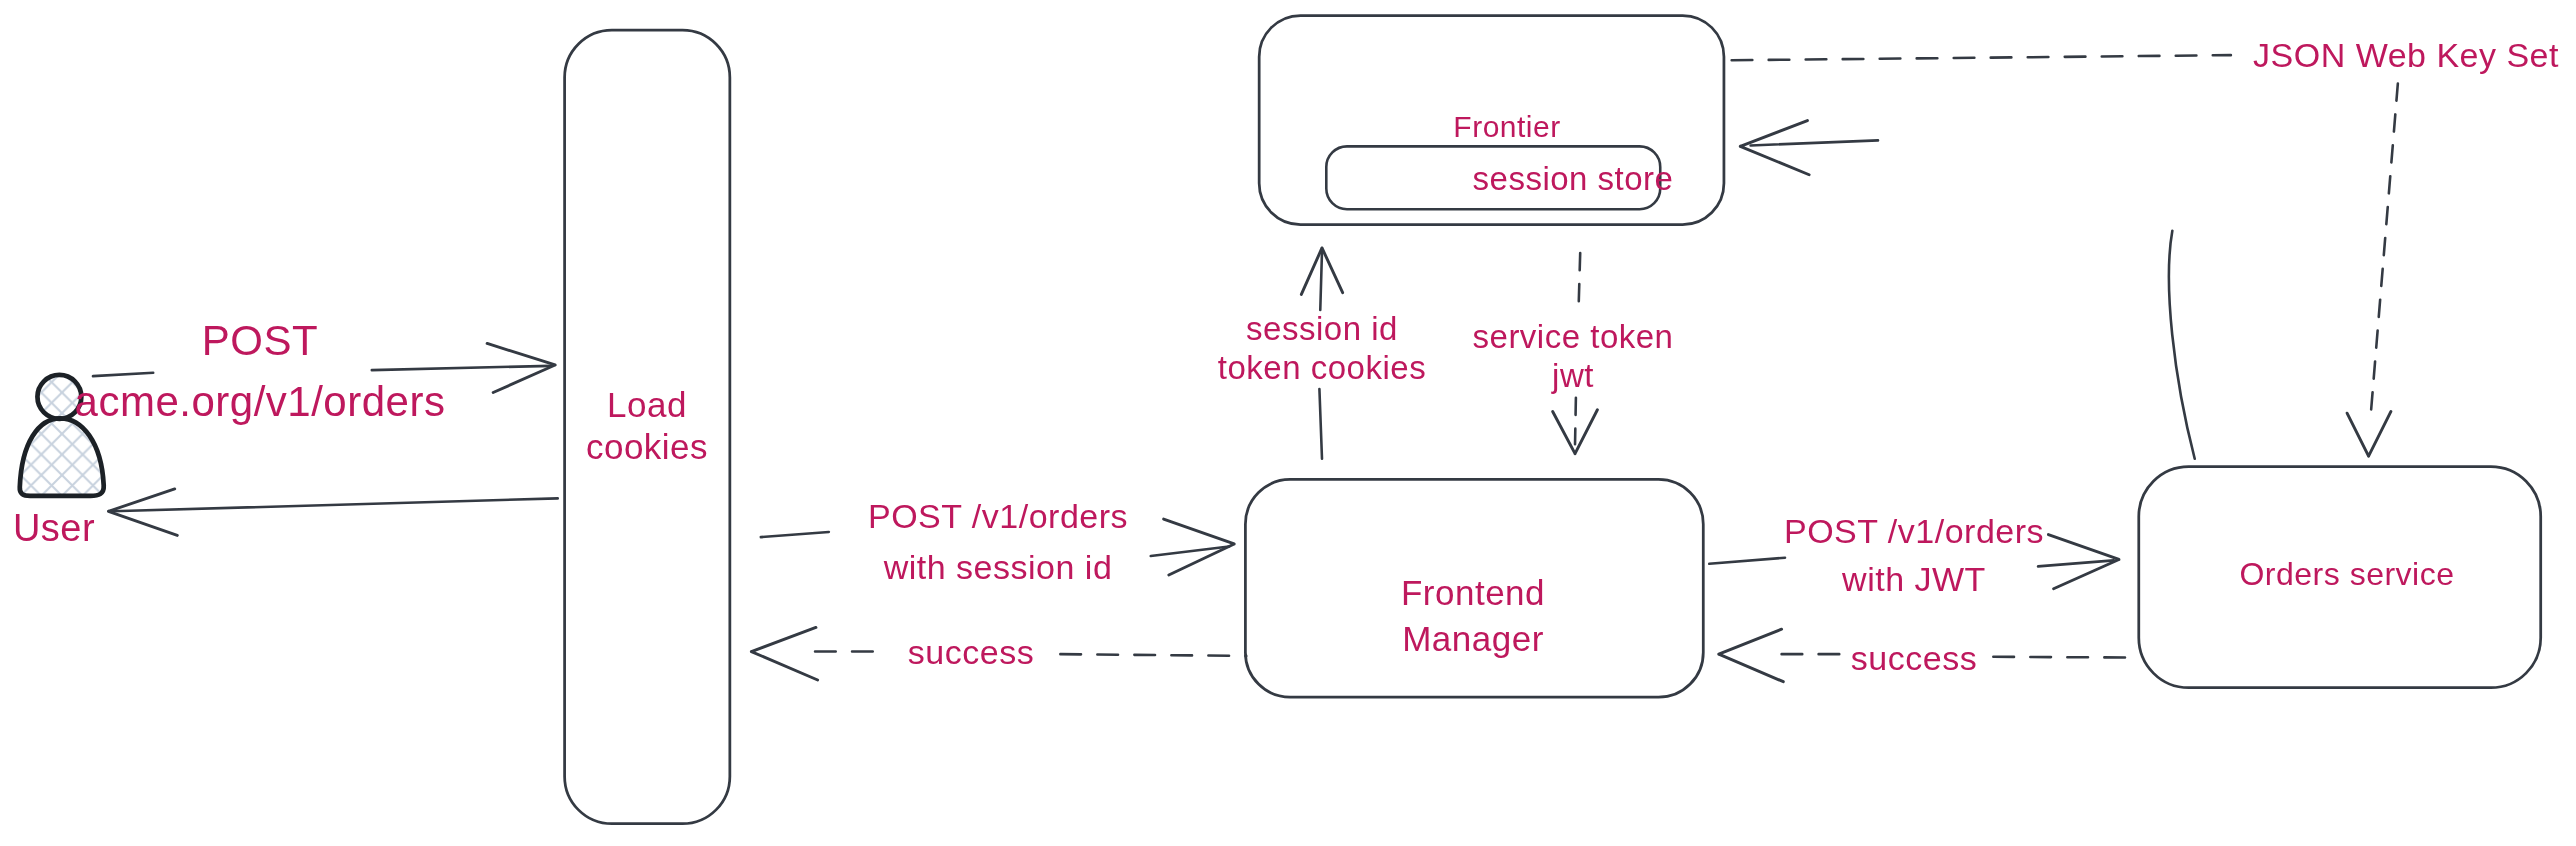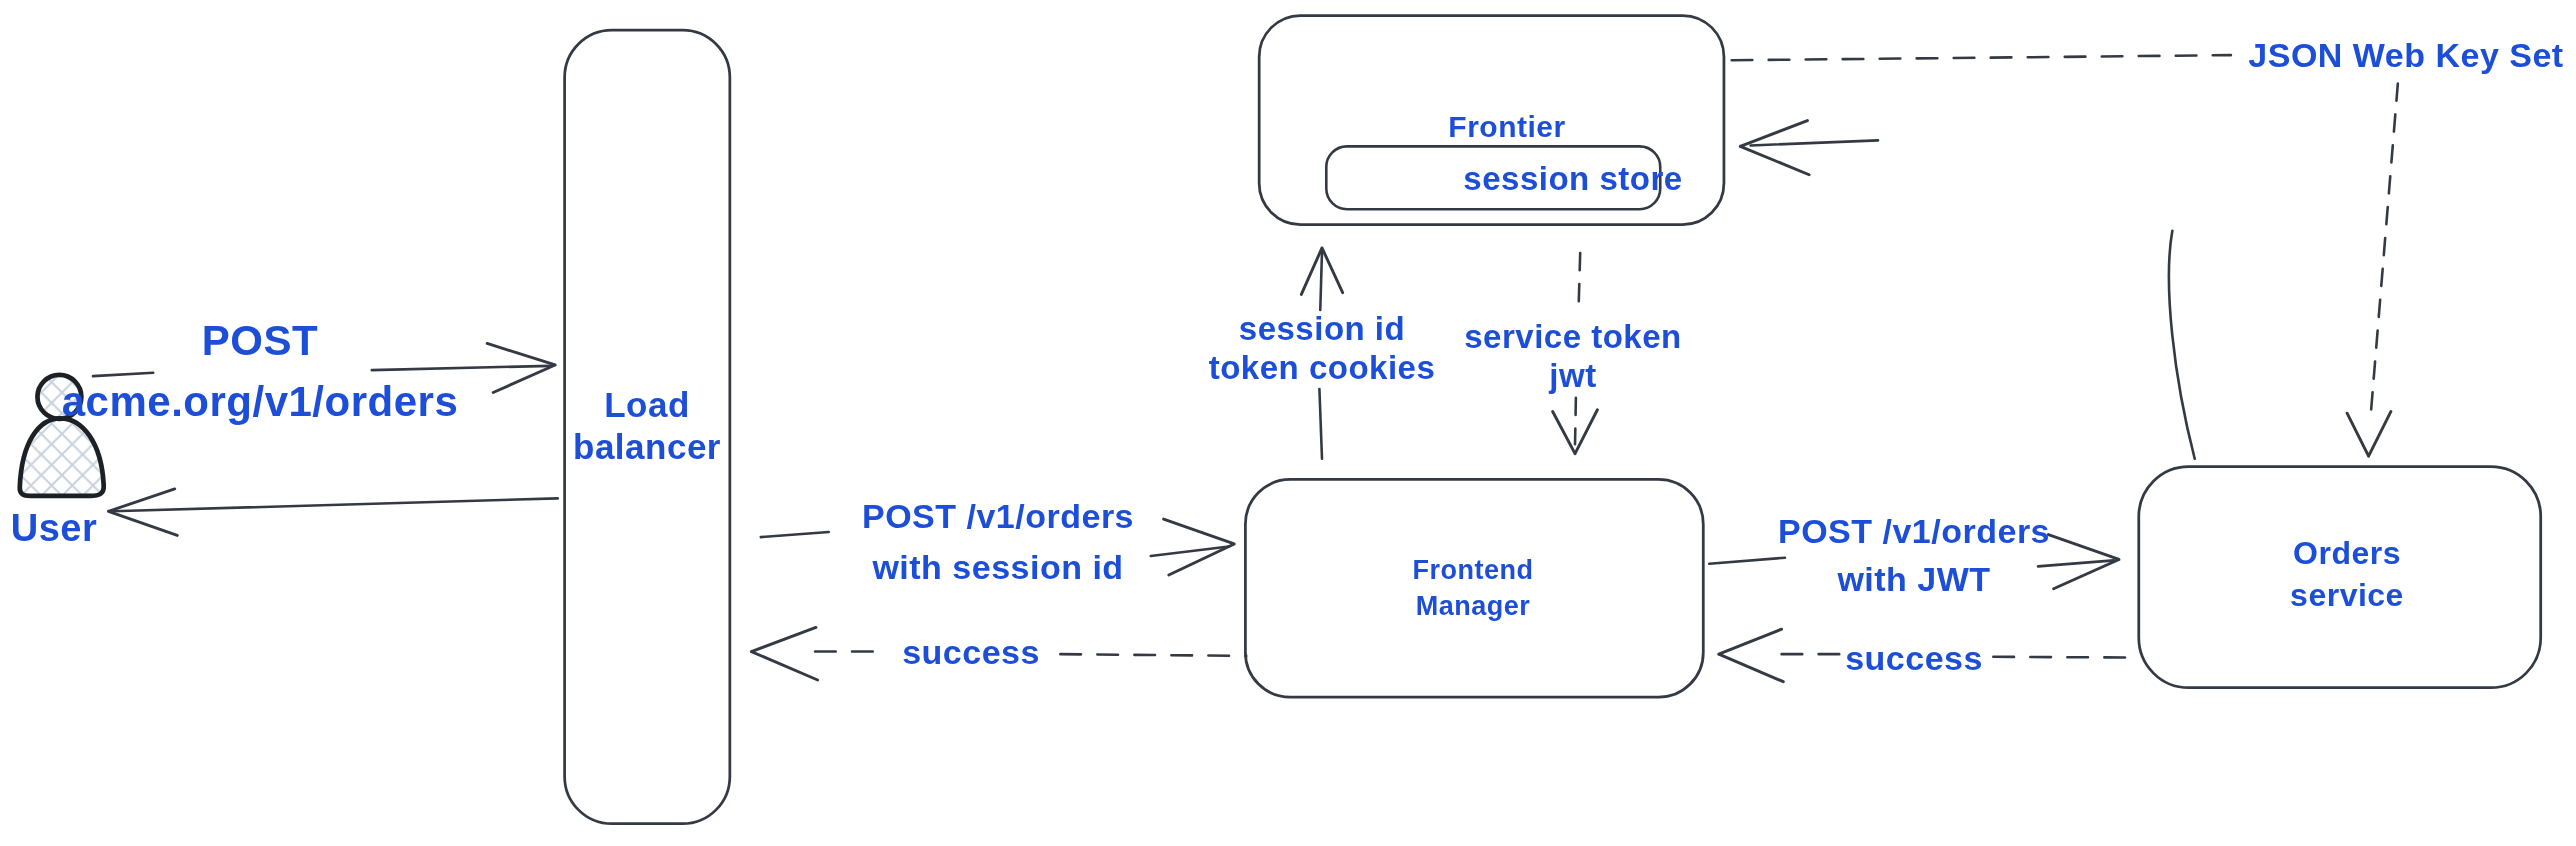--- a/index.html
+++ b/index.html
@@ -14,22 +14,22 @@
   .shape{fill:#ffffff;stroke:#343a43;stroke-width:3.2;}
   .shape2{fill:#ffffff;stroke:#343a43;stroke-width:3;}
   .wire{fill:none;stroke:#343a43;stroke-width:3;stroke-linecap:round;stroke-linejoin:round;}
   .wire.dashed{stroke-dasharray:24 19;}
   .wire.dashed2{stroke-dasharray:20 16;}
   .head{fill:none;stroke:#343a43;stroke-width:3.4;stroke-linecap:round;stroke-linejoin:round;}
   .person{stroke:#1c2126;stroke-width:5.5;stroke-linecap:round;stroke-linejoin:round;}
   .lbl{
     position:absolute;
     transform:translate(-50%,-50%);
-    color:#1d4ed8;
-    font-weight:700;
+    color:#be185d;
+    font-weight:400;
     letter-spacing:0.5px;
     text-align:center;
     white-space:pre-line;
     line-height:1.3;
   }
 </style>
 </head>
 <body>
 
 <div class="stage">
@@ -115,32 +115,32 @@
       <path class="head" d="M2022,170 L2100,140 M2022,170 L2102,203"></path>
     </g>
   </svg>
 
   <div class="lbl" style="left:54px;top:529px;font-size:38px;">User</div>
 
   <div class="lbl" style="left:260px;top:372px;font-size:42px;line-height:1.45;">POST
 acme.org/v1/orders</div>
 
   <div class="lbl" style="left:647px;top:426px;font-size:35px;line-height:1.2;">Load
-balancer</div>
+cookies</div>
 
   <div class="lbl" style="left:998px;top:542px;font-size:34px;line-height:1.5;">POST /v1/orders
 with session id</div>
 
   <div class="lbl" style="left:971px;top:652px;font-size:34px;">success</div>
 
   <div class="lbl" style="left:1507px;top:126px;font-size:30px;">Frontier</div>
 
   <div class="lbl" style="left:1573px;top:179px;font-size:33px;">session store</div>
 
-  <div class="lbl" style="left:1473px;top:589px;font-size:27px;line-height:1.32;">Frontend
+  <div class="lbl" style="left:1473px;top:616px;font-size:35px;line-height:1.32;">Frontend
 Manager</div>
 
   <div class="lbl" style="left:1322px;top:349px;font-size:33px;line-height:1.18;">session id
 token cookies</div>
 
   <div class="lbl" style="left:1573px;top:357px;font-size:33px;line-height:1.18;">service token
 jwt</div>
 
   <div class="lbl" style="left:1914px;top:555px;font-size:34px;line-height:1.42;">POST /v1/orders
 with JWT</div>

